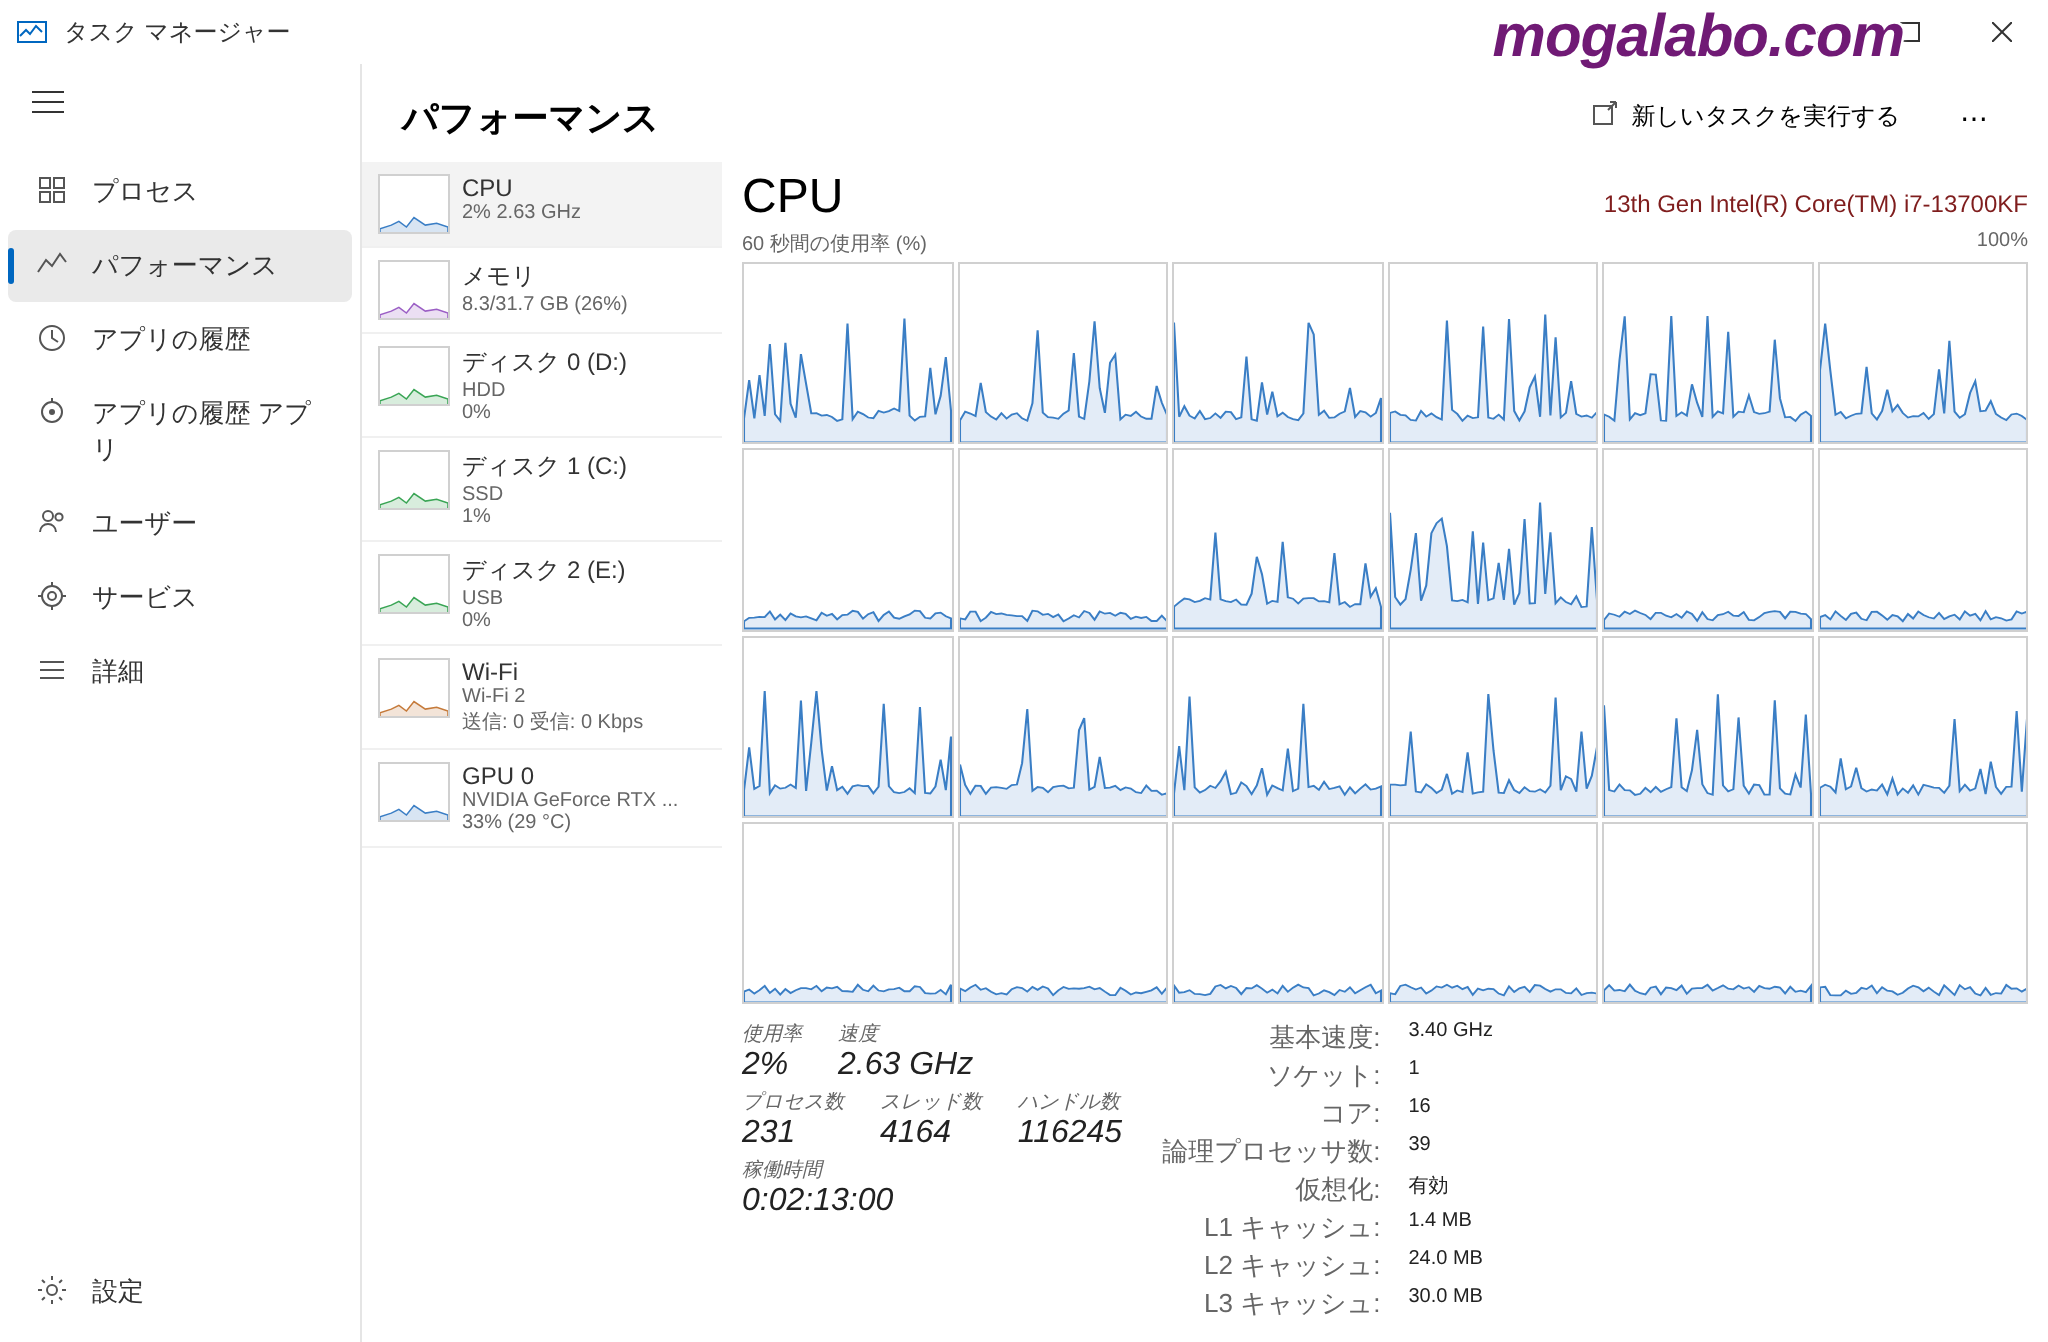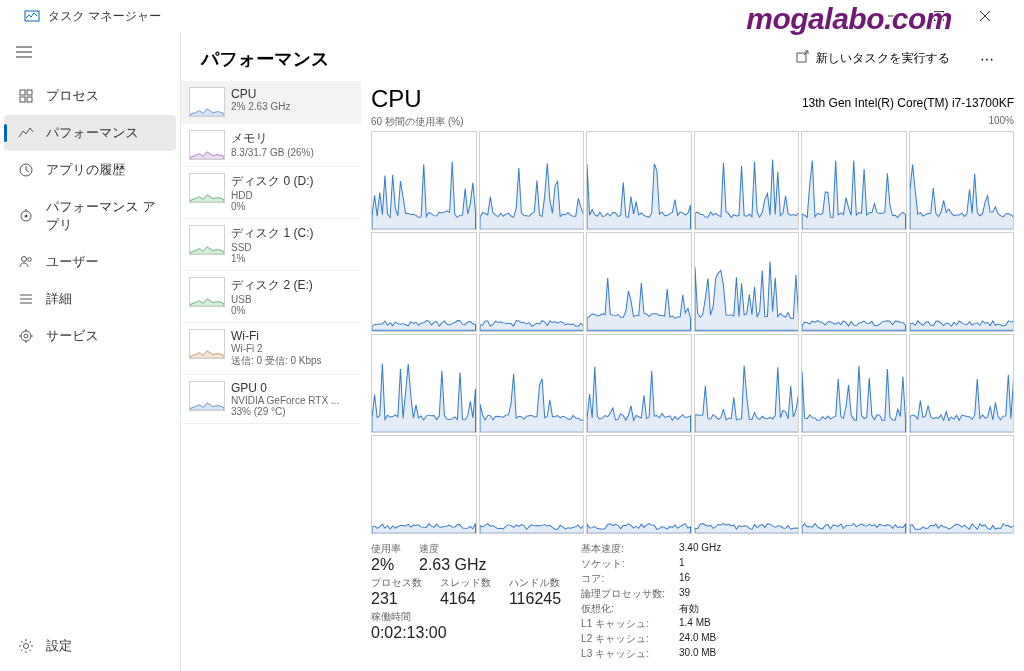--- a/index.html
+++ b/index.html
@@ -1,31 +1,31 @@
 <!DOCTYPE html>
 <html><head>
 <meta charset="utf-8">
 <style>
 * { margin: 0; padding: 0; box-sizing: border-box; font-family: "Segoe UI", "Yu Gothic UI", sans-serif; }
 body { width: 1024px; height: 671px; background: #fff; overflow: hidden; position: relative; }
 
-.titlebar { height: 32px; display: flex; align-items: center; padding: 0 24px; }
+.titlebar { height: 32px; display: flex; align-items: center; padding: 0 8px; }
 .titlebar-icon { width: 16px; height: 16px; margin-right: 8px; }
 .titlebar-title { font-size: 12px; color: #333; }
 .titlebar-spacer { flex: 1; }
 .window-controls { display: flex; gap: 0; margin-right: -8px; }
 .window-btn { width: 46px; height: 32px; display: flex; align-items: center; justify-content: center; cursor: pointer; }
 
 .watermark { position: absolute; top: 2px; right: 72px; font-size: 30px; font-weight: bold; color: #701a75; font-style: italic; text-shadow: -1px -1px 0 #fff, 1px -1px 0 #fff, -1px 1px 0 #fff, 1px 1px 0 #fff, 0 0 3px #fff; letter-spacing: -0.5px; z-index: 100; pointer-events: none; }
 
 .main { display: flex; height: calc(100% - 32px); }
 
 .sidebar { width: 180px; border-right: none; padding-top: 4px; }
 .hamburger { padding: 8px 16px; cursor: pointer; margin-bottom: 8px; }
-.nav-item { display: flex; align-items: center; gap: 12px; padding: 9px 14px; cursor: pointer; font-size: 13px; color: #333; border-radius: 4px; margin: 1px 4px; }
+.nav-item { display: flex; align-items: flex-start; gap: 12px; padding: 9px 14px; cursor: pointer; font-size: 13px; color: #333; border-radius: 4px; margin: 1px 4px; }
 .nav-item.active { background: #eaeaea; position: relative; }
 .nav-item.active::before { content: ""; position: absolute; left: 0; top: 25%; height: 50%; width: 3px; background: #0067c0; border-radius: 2px; }
 .nav-icon { width: 16px; height: 16px; display: inline-flex; align-items: center; justify-content: center; }
 .settings-item { position: absolute; bottom: 6px; left: 0; width: 180px; }
 
 .content { flex: 1; display: flex; flex-direction: column; border-left: 1px solid #e5e5e5; }
 .content-header { display: flex; align-items: center; padding: 14px 20px 10px; gap: 12px; }
 .content-title { font-size: 18px; font-weight: 600; flex: 1; }
 .run-task { display: flex; align-items: center; gap: 6px; font-size: 12px; cursor: pointer; padding: 4px 8px; }
 .more-btn { padding: 4px 10px; cursor: pointer; font-size: 14px; }
@@ -36,36 +36,36 @@
 .perf-item { display: flex; gap: 6px; padding: 6px 8px; cursor: pointer; border-bottom: 1px solid #f0f0f0; }
 .perf-item.active { background: #f3f3f3; }
 .perf-thumb { width: 36px; height: 30px; border: 1px solid #d0d0d0; background: #fff; position: relative; flex-shrink: 0; }
 .perf-info { flex: 1; min-width: 0; }
 .perf-name { font-size: 12px; color: #333; }
 .perf-sub { font-size: 10px; color: #666; white-space: nowrap; overflow: hidden; text-overflow: ellipsis; }
 
 .perf-detail { flex: 1; padding: 4px 10px 10px; display: flex; flex-direction: column; overflow: hidden; }
 .detail-header { display: flex; align-items: baseline; margin-bottom: 2px; }
 .detail-title { font-size: 24px; font-weight: 400; }
-.detail-sub { margin-left: auto; font-size: 12px; color: #000000; }
+.detail-sub { margin-left: auto; font-size: 12px; color: #7f1d1d; }
 .chart-label-row { display: flex; font-size: 10px; color: #666; margin-bottom: 2px; }
 .chart-label-row span:last-child { margin-left: auto; }
 
 .chart-grid { display: grid; grid-template-columns: repeat(6, 1fr); gap: 2px; flex: 1; margin-bottom: 8px; }
 .chart-cell { border: 1px solid #d0d0d0; position: relative; background: #fff; overflow: hidden; }
 .chart-cell svg { position: absolute; bottom: 0; left: 0; width: 100%; height: 100%; }
 .spark-path { fill: rgba(70,130,200,0.15); stroke: #3a7ec5; stroke-width: 1; }
 
 .stats { display: flex; gap: 20px; font-size: 11px; color: #555; }
 .stats-left { display: flex; flex-direction: column; gap: 2px; }
-.stat-row { display: flex; gap: 18px; }
+.stat-row { display: flex; gap: 18px; font-style: italic; }
 .stat-block .label { font-size: 10px; color: #666; }
 .stat-block .value { font-size: 16px; color: #222; }
 .stats-right { display: grid; grid-template-columns: auto auto; column-gap: 14px; row-gap: 1px; align-content: start; }
-.stats-right .k { font-size: 10px; color: #666; }
+.stats-right .k { font-size: 13px; color: #666; text-align: right; }
 .stats-right .v { font-size: 10px; color: #222; }
 </style>
 </head>
 <body>
 
 <div class="titlebar">
   <span class="titlebar-icon">
     <svg viewBox="0 0 16 16">
         <rect x="1" y="3" width="14" height="10" fill="none" stroke="#0067c0" stroke-width="1"></rect>
         <path d="M2 10 L5 7 L7 9 L10 5 L13 8" fill="none" stroke="#0067c0" stroke-width="1"></path>
@@ -134,51 +134,51 @@
           <span>アプリの履歴</span>
         </div>
         <div class="nav-item">
           <span class="nav-icon">
             <svg width="16" height="16" viewBox="0 0 16 16">
               <circle cx="8" cy="8" r="5" fill="none" stroke="#555"></circle>
               <circle cx="8" cy="8" r="1.5" fill="#555"></circle>
               <path d="M8 3v-2" stroke="#555"></path>
             </svg>
           </span>
-          <span>パフォーマンス アプリ</span>
+          <span>アプリの履歴 アプリ</span>
         </div>
         <div class="nav-item">
           <span class="nav-icon">
             <svg width="16" height="16" viewBox="0 0 16 16">
               <circle cx="6" cy="5" r="2.5" fill="none" stroke="#555"></circle>
               <path d="M2 13c0-2.5 2-4 4-4s4 1.5 4 4" fill="none" stroke="#555"></path>
               <circle cx="11.5" cy="5.5" r="1.8" fill="none" stroke="#555"></circle>
             </svg>
           </span>
           <span>ユーザー</span>
         </div>
         <div class="nav-item">
           <span class="nav-icon">
             <svg width="16" height="16" viewBox="0 0 16 16">
+              <circle cx="8" cy="8" r="5" fill="none" stroke="#555"></circle>
+              <circle cx="8" cy="8" r="2" fill="none" stroke="#555"></circle>
+              <path d="M8 1v2M8 13v2M1 8h2M13 8h2" stroke="#555"></path>
+            </svg>
+          </span>
+          <span>サービス</span>
+        </div>
+        <div class="nav-item">
+          <span class="nav-icon">
+            <svg width="16" height="16" viewBox="0 0 16 16">
               <line x1="2" y1="4" x2="14" y2="4" stroke="#555"></line>
               <line x1="2" y1="8" x2="14" y2="8" stroke="#555"></line>
               <line x1="2" y1="12" x2="14" y2="12" stroke="#555"></line>
             </svg>
           </span>
           <span>詳細</span>
-        </div>
-        <div class="nav-item">
-          <span class="nav-icon">
-            <svg width="16" height="16" viewBox="0 0 16 16">
-              <circle cx="8" cy="8" r="5" fill="none" stroke="#555"></circle>
-              <circle cx="8" cy="8" r="2" fill="none" stroke="#555"></circle>
-              <path d="M8 1v2M8 13v2M1 8h2M13 8h2" stroke="#555"></path>
-            </svg>
-          </span>
-          <span>サービス</span>
         </div>
       </div>
     <div class="settings-item">
       <div class="nav-item">
         <span class="nav-icon">
             <svg width="16" height="16" viewBox="0 0 16 16">
               <circle cx="8" cy="8" r="2.5" fill="none" stroke="#555"></circle>
               <path d="M8 1v2M8 13v2M1 8h2M13 8h2M3 3l1.4 1.4M11.6 11.6L13 13M13 3l-1.4 1.4M4.4 11.6L3 13" stroke="#555"></path>
             </svg>
           </span>

